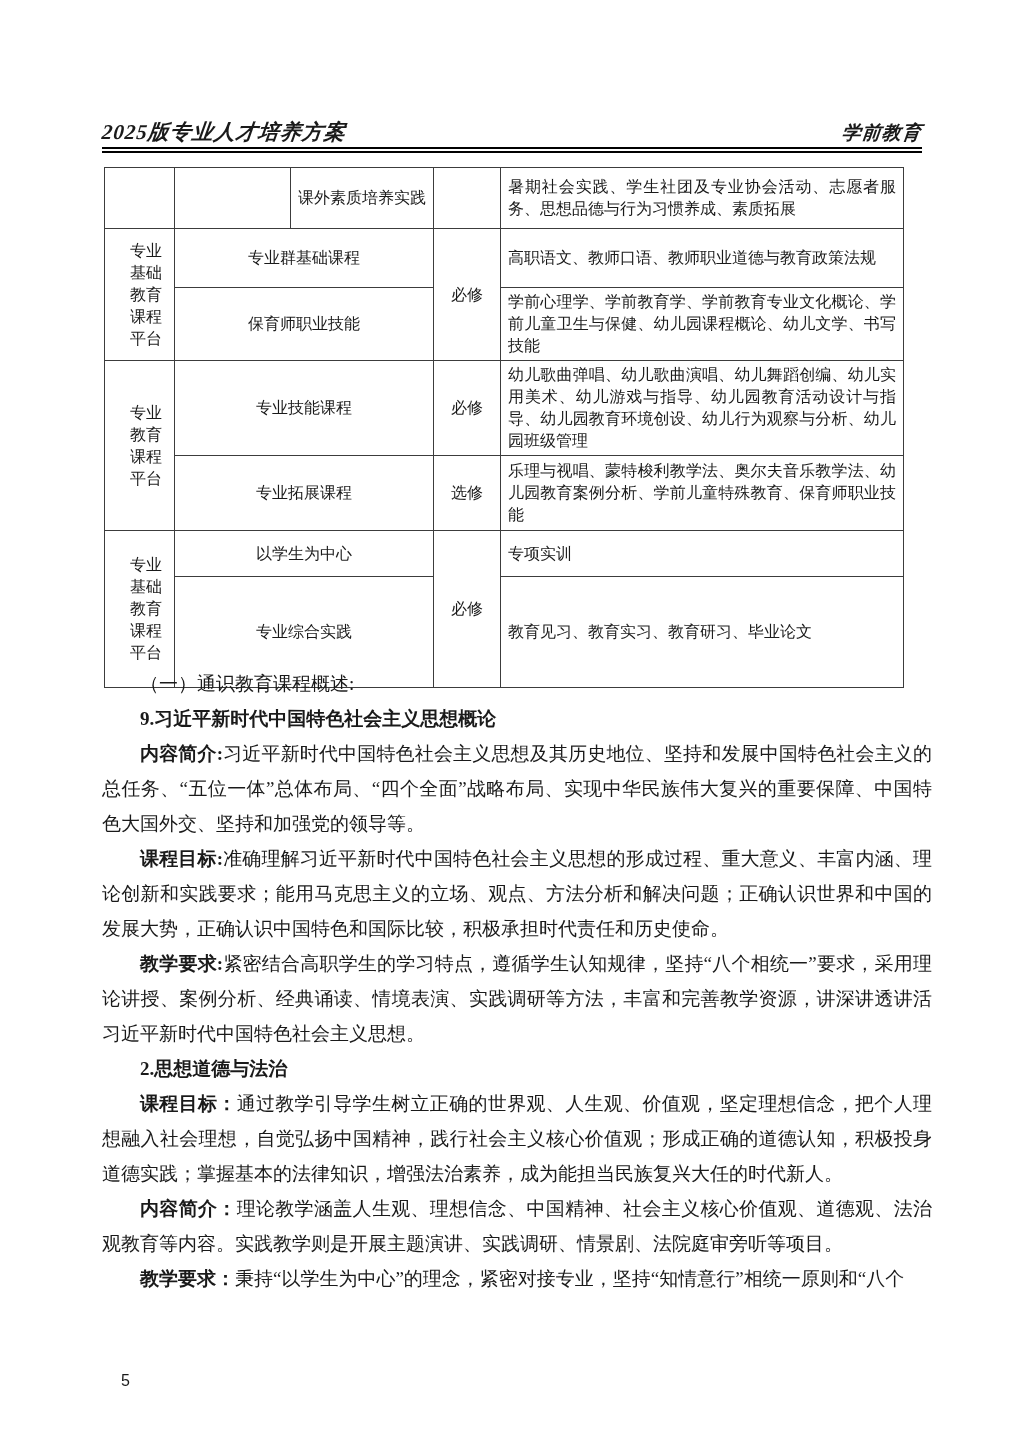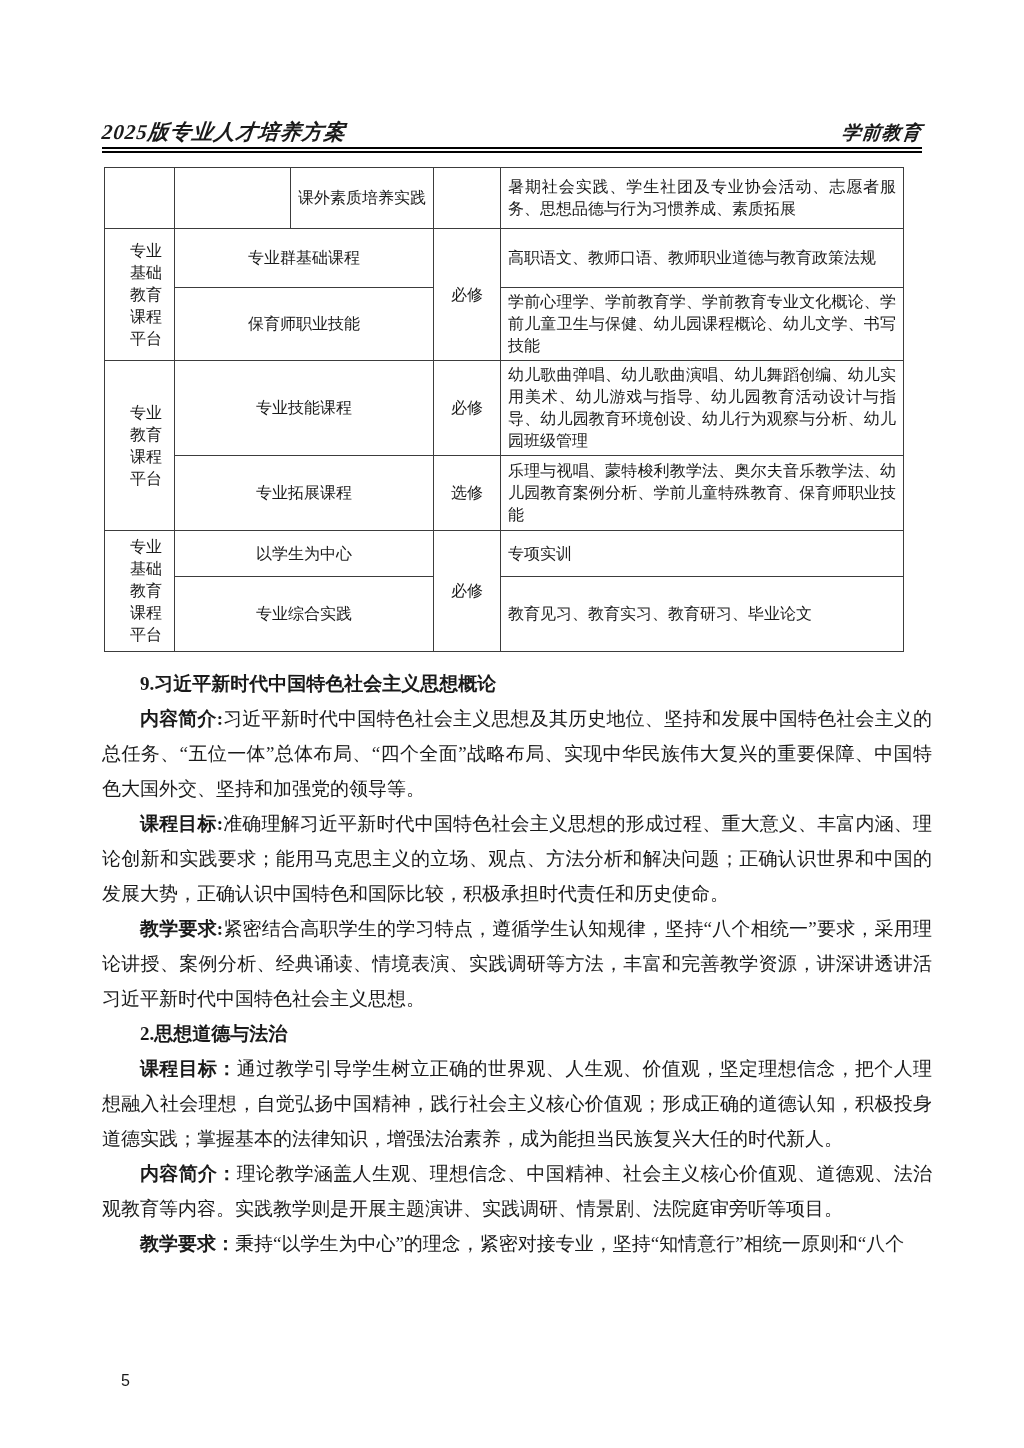--- a/index.html
+++ b/index.html
@@ -116,28 +116,29 @@
       </tr>
 
       <tr style="height:46px">
         <td class="cc" rowspan="2">
           <span class="vstack">专业基础教育课程平台</span>
         </td>
         <td class="cc" colspan="2">以学生为中心</td>
         <td class="cc" rowspan="2">必修</td>
         <td class="content">专项实训</td>
       </tr>
-      <tr style="height:75px">
+      <tr style="height:111px">
         <td class="cc" colspan="2">专业综合实践</td>
         <td class="content">教育见习、教育实习、教育研习、毕业论文</td>
       </tr>
     </tbody>
   </table>
 
   <div class="doc-body">
+    <p>（一）通识教育课程概述:</p>
 
     <p class="bold">9.习近平新时代中国特色社会主义思想概论</p>
     <p><b>内容简介:</b><span>习近平新时代中国特色社会主义思想及其历史地位、坚持和发展中国特色社会主义的总任务、“五位一体”总体布局、“四个全面”战略布局、实现中华民族伟大复兴的重要保障、中国特色大国外交、坚持和加强党的领导等。</span></p>
     <p><b>课程目标:</b><span>准确理解习近平新时代中国特色社会主义思想的形成过程、重大意义、丰富内涵、理论创新和实践要求；能用马克思主义的立场、观点、方法分析和解决问题；正确认识世界和中国的发展大势，正确认识中国特色和国际比较，积极承担时代责任和历史使命。</span></p>
     <p><b>教学要求:</b><span>紧密结合高职学生的学习特点，遵循学生认知规律，坚持“八个相统一”要求，采用理 论讲授、案例分析、经典诵读、情境表演、实践调研等方法，丰富和完善教学资源，讲深讲透讲活习近平新时代中国特色社会主义思想。</span></p>
 
     <p class="bold">2.思想道德与法治</p>
     <p><b>课程目标：</b><span>通过教学引导学生树立正确的世界观、人生观、价值观，坚定理想信念，把个人理想融入社会理想，自觉弘扬中国精神，践行社会主义核心价值观；形成正确的道德认知，积极投身道德实践；掌握基本的法律知识，增强法治素养，成为能担当民族复兴大任的时代新人。</span></p>
     <p><b>内容简介：</b><span>理论教学涵盖人生观、理想信念、中国精神、社会主义核心价值观、道德观、法治观教育等内容。实践教学则是开展主题演讲、实践调研、情景剧、法院庭审旁听等项目。</span></p>
     <p><b>教学要求：</b><span>秉持“以学生为中心”的理念，紧密对接专业，坚持“知情意行”相统一原则和“八个</span></p>

